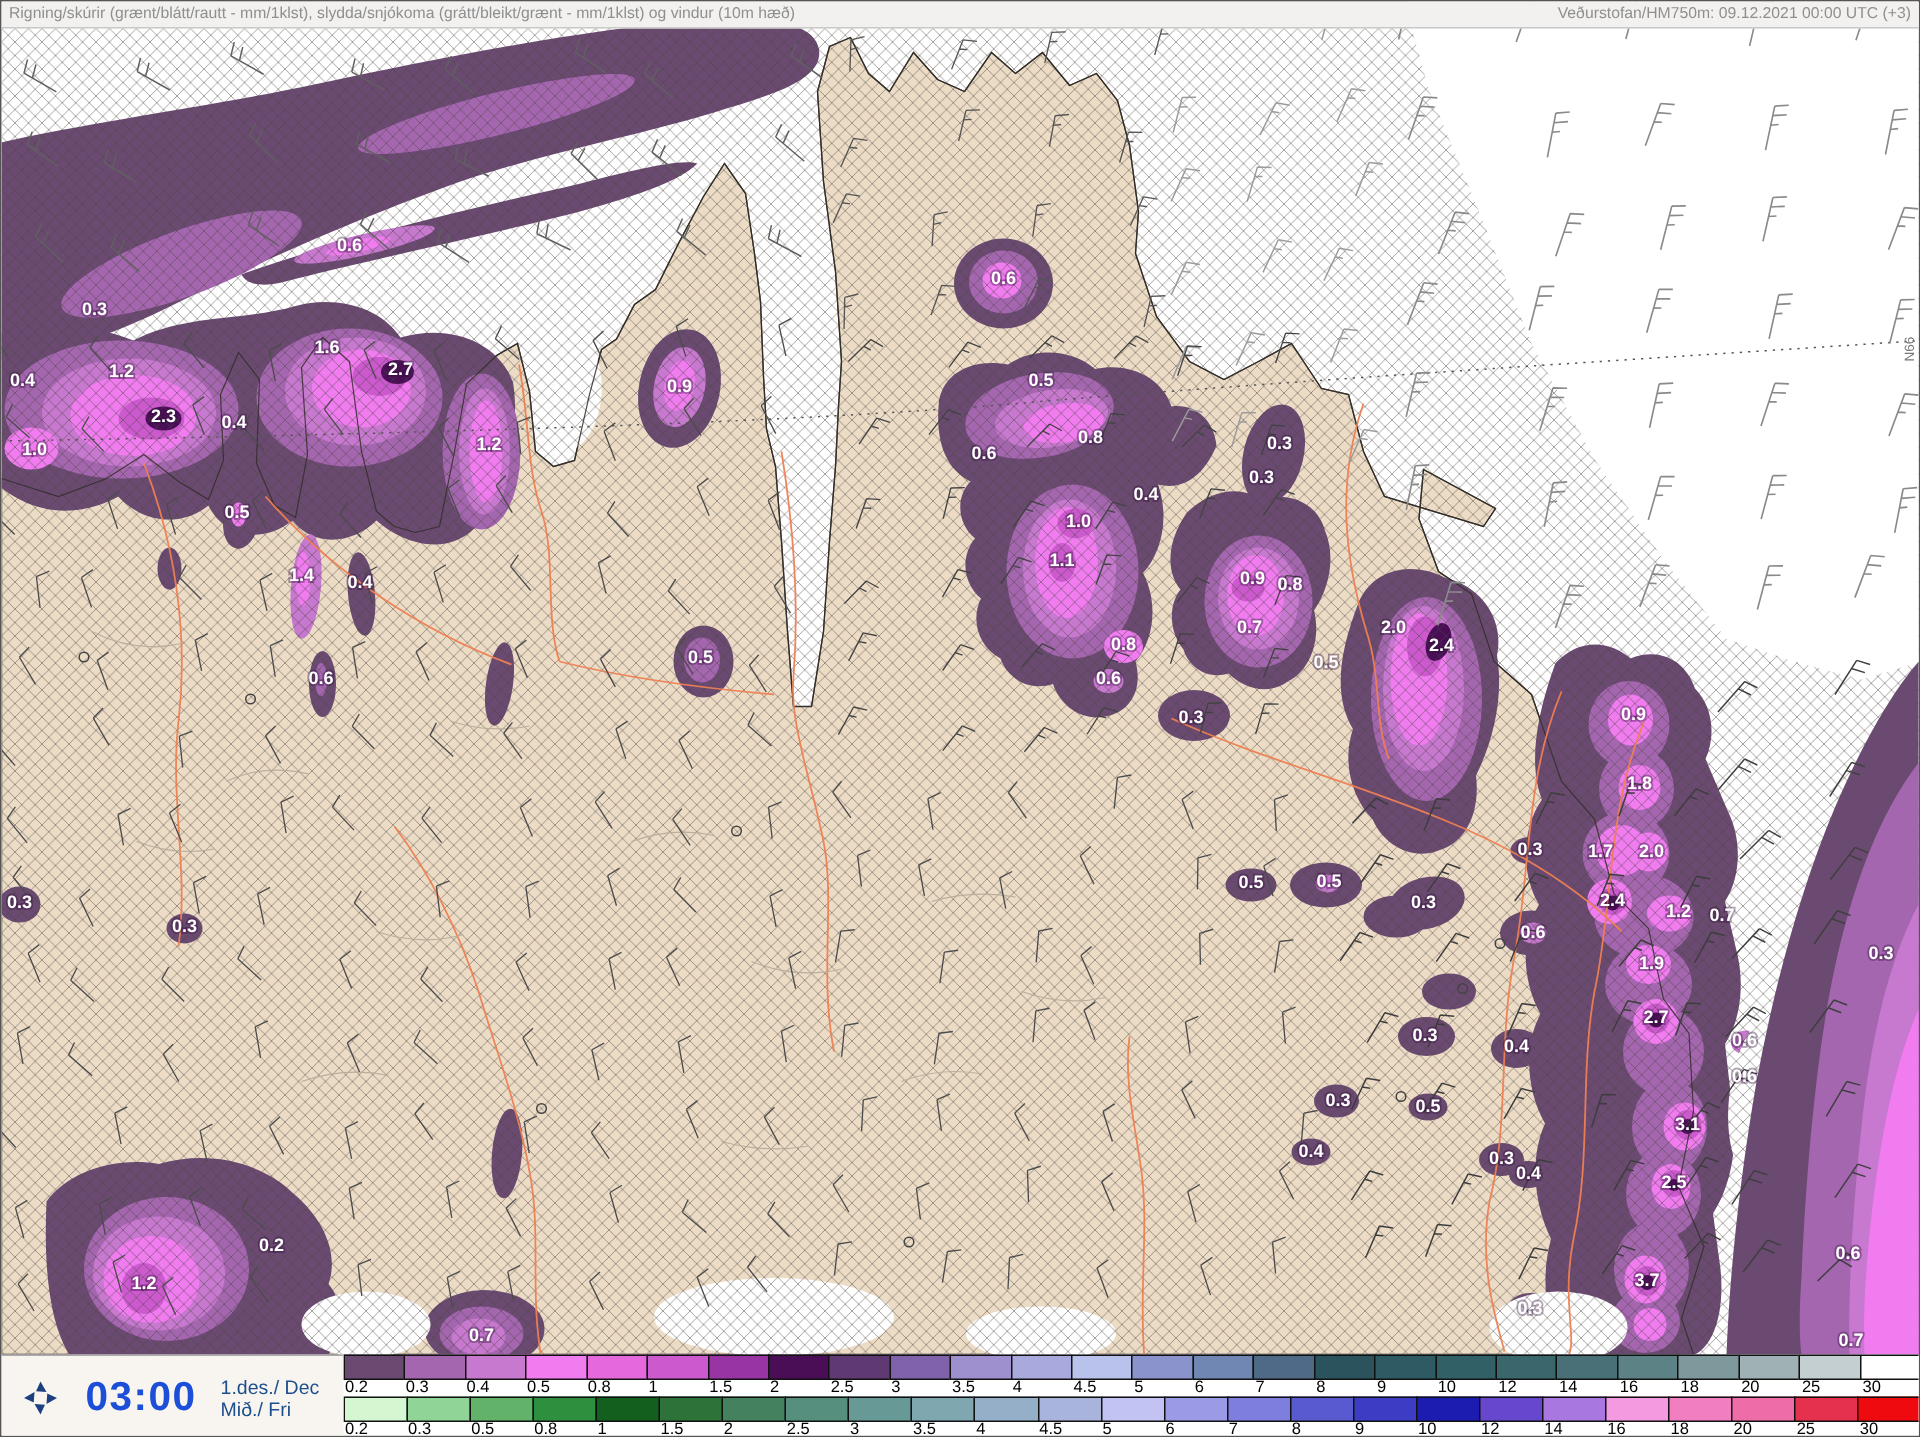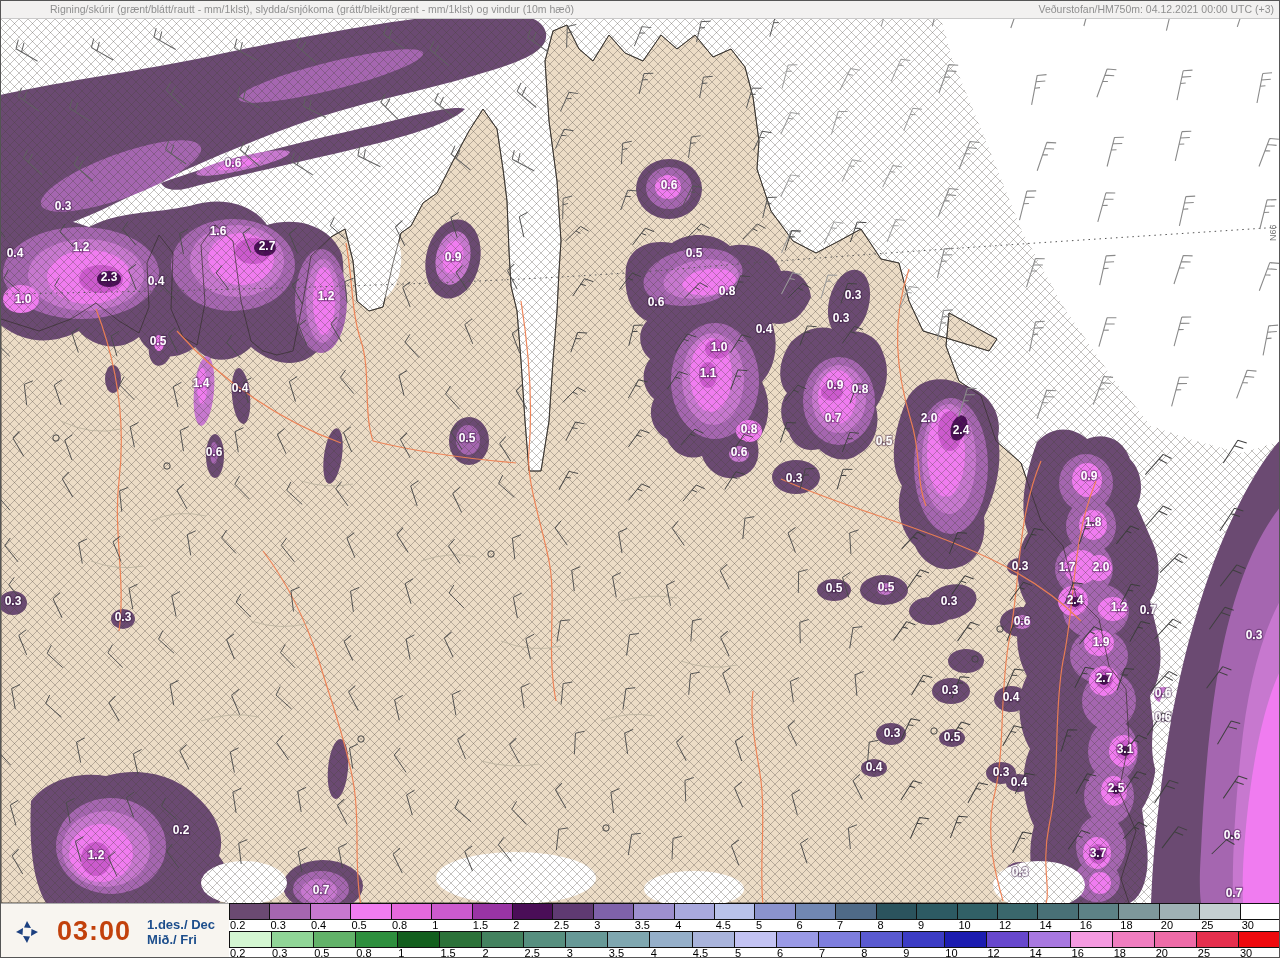--- a/index.html
+++ b/index.html
@@ -1,21 +1,21 @@
 <!DOCTYPE html>
 <html><head>
 <meta charset="utf-8">
 <style>
   html,body{margin:0;padding:0;background:#dcdcdc;}
   .screen{position:relative;width:1280px;height:958px;overflow:hidden;background:#fff;
           font-family:"Liberation Sans","DejaVu Sans",sans-serif;box-sizing:border-box;border:1px solid #555;}
   
   .topbar{position:absolute;left:0;top:0;width:100%;height:17px;background:#f2f1f0;
           border-bottom:1px solid #c9c9c9;z-index:30;font-size:10.5px;color:#8f8f8f;}
-  .topbar .lt{position:absolute;left:5px;top:2px;white-space:nowrap;margin-left:44px;}
+  .topbar .lt{position:absolute;left:5px;top:2px;white-space:nowrap;}
   .topbar .rt{position:absolute;right:5px;top:2px;white-space:nowrap;}
   
   svg.map{position:absolute;left:0;top:0;}
   .land{fill:#ecdcc6;stroke:#332e29;stroke-width:0.9;}
   .coastline{fill:none;stroke:#332e29;stroke-width:0.8;opacity:.85;}
   .p0{fill:#6b4a72}.p1{fill:#a566b0}.p2{fill:#c778cf}.p3{fill:#f07cf0}
   .p5{fill:#cc5ace}.p7{fill:#4a0e57}
   .cloud{fill:#ffffff;}
   .road{fill:none;stroke:#ee7f52;stroke-width:1.2;opacity:.95;}
   .contour{fill:none;stroke:#b8ae9b;stroke-width:0.8;}
@@ -27,31 +27,31 @@
   .legend{position:absolute;left:228px;top:902px;width:1052px;height:56px;z-index:40;background:#fff;border-bottom:2px solid #1a1a1a;box-sizing:border-box;}
   .lrow{display:flex;height:17px;}
   .lrow .cell{flex:1;border:1px solid #111;margin-left:-1px;box-sizing:border-box;}
   .lrow .cell:first-child{margin-left:0;}
   .llabels{display:flex;height:11px;background:#fff;}
   .llabels span{flex:1;font-size:11px;line-height:11px;color:#000;padding-left:1px;overflow:visible;white-space:nowrap;}
   
   .clockbox{position:absolute;left:0;top:902px;width:228px;height:56px;background:#f8f5f0;
             border-top:1px solid #a9a9a9;z-index:40;display:flex;align-items:center;box-sizing:border-box;}
   .clockbox .nav{margin-left:12px;flex:0 0 auto;}
-  .time{margin-left:16px;font-size:27px;font-weight:bold;color:#c2410c;letter-spacing:1px;}
-  .dates{margin-left:16px;font-size:13px;font-weight:bold;color:#1d4e8c;line-height:15px;}
+  .time{margin-left:16px;font-size:27px;font-weight:bold;color:#1d4ed8;letter-spacing:1px;}
+  .dates{margin-left:16px;font-size:13px;font-weight:normal;color:#1d4e8c;line-height:15px;}
 </style>
 </head>
 <body>
 
 <div class="screen">
 
   <div class="topbar">
     <span class="lt">Rigning/skúrir (grænt/blátt/rautt - mm/1klst), slydda/snjókoma (grátt/bleikt/grænt - mm/1klst) og vindur (10m hæð)</span>
-    <span class="rt">Veðurstofan/HM750m: 04.12.2021 00:00 UTC (+3)</span>
+    <span class="rt">Veðurstofan/HM750m: 09.12.2021 00:00 UTC (+3)</span>
   </div>
 
   <svg class="map" width="1280" height="958" viewBox="0 0 1280 958">
     <defs>
       <pattern id="xh" width="9" height="9" patternUnits="userSpaceOnUse">
         <path d="M0,0 L9,9 M9,0 L0,9" stroke="#4a453e" stroke-width="0.6" opacity="0.55" fill="none"></path>
       </pattern>
     </defs>
 
     <rect x="0" y="0" width="1280" height="958" fill="#ffffff"></rect>

